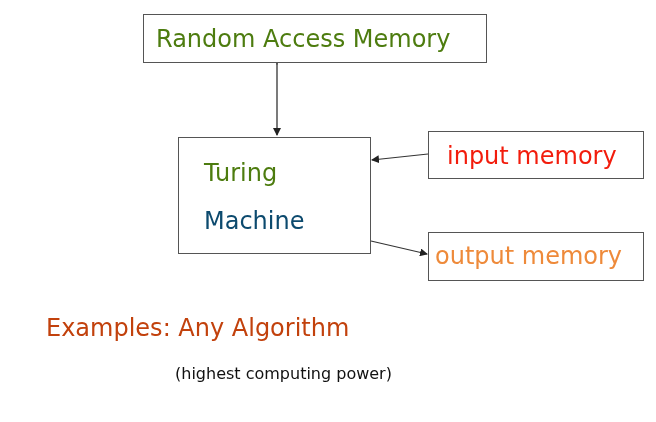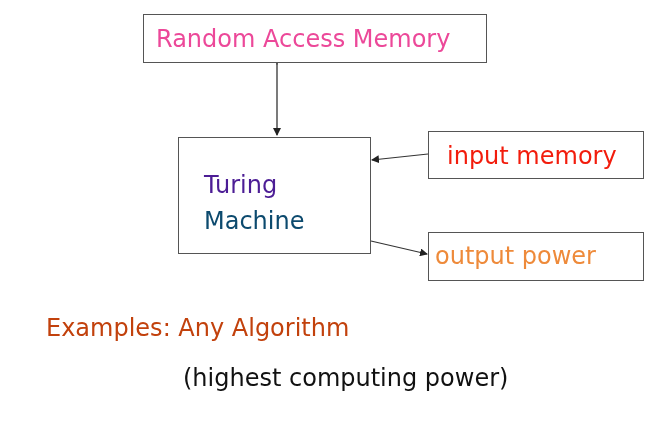--- a/index.html
+++ b/index.html
@@ -3,51 +3,51 @@
   <meta charset="utf-8">
   <style>
     html, body { margin: 0; padding: 0; background: #ffffff; }
     body { width: 656px; height: 422px; position: relative; overflow: hidden;
            font-family: "DejaVu Sans", sans-serif; }
     .box { position: absolute; border: 1.5px solid #555555; box-sizing: border-box; background: #fff; }
     .lbl { position: absolute; white-space: nowrap; }
     #ram-box { left: 143px; top: 14px; width: 344px; height: 49px; }
     #ram-label { left: 156px; top: 25px; font-size: 24px; color: #f21c0c; }
     #tm-box { left: 178px; top: 137px; width: 193px; height: 117px; }
-    #tm-line1 { left: 204px; top: 159px; font-size: 24px; color: #4c1d95; margin-top: 12px; }
+    #tm-line1 { left: 204px; top: 159px; font-size: 24px; color: #4d7c0f; }
     #tm-line2 { left: 204px; top: 207px; font-size: 24px; color: #0c4a6e; }
     #in-box { left: 428px; top: 131px; width: 216px; height: 48px; }
     #in-label { left: 447px; top: 142px; font-size: 24px; color: #f21c0c; }
     #out-box { left: 428px; top: 232px; width: 216px; height: 49px; }
     #out-label { left: 435px; top: 242px; font-size: 24px; color: #ee8a3a; }
     #examples { left: 46px; top: 314px; font-size: 24px; color: #c2410c; }
-    #power { left: 183px; top: 364px; font-size: 24px; color: #111; }
+    #power { left: 175px; top: 364px; font-size: 16px; color: #111; }
     svg#arrows { position: absolute; left: 0; top: 0; }
   </style>
 </head>
 <body>
 
 <svg id="arrows" width="656" height="422">
   <defs>
     <marker id="ah" markerWidth="8" markerHeight="8" refX="7" refY="4" orient="auto" markerUnits="userSpaceOnUse">
       <path d="M0,0 L8,4 L0,8 z" fill="#222"></path>
     </marker>
   </defs>
   <line x1="277" y1="64" x2="277" y2="135" stroke="#333" stroke-width="1.3" marker-start="url(#ah)" marker-end="url(#ah)"></line>
   <line x1="428" y1="154" x2="372" y2="160" stroke="#333" stroke-width="1.1" marker-end="url(#ah)"></line>
   <line x1="371" y1="241" x2="427" y2="254" stroke="#333" stroke-width="1.1" marker-end="url(#ah)"></line>
 </svg>
 
 <div class="box" id="ram-box"></div>
-<div class="lbl" id="ram-label" style="color: #ec4899;">Random Access Memory</div>
+<div class="lbl" id="ram-label" style="color: #4d7c0f;">Random Access Memory</div>
 
 <div class="box" id="tm-box"></div>
 <div class="lbl" id="tm-line1">Turing</div>
 <div class="lbl" id="tm-line2">Machine</div>
 
 <div class="box" id="in-box"></div>
 <div class="lbl" id="in-label" style="color: rgb(242, 28, 12);">input memory</div>
 
 <div class="box" id="out-box"></div>
-<div class="lbl" id="out-label" style="color: rgb(238, 138, 58);">output power</div>
+<div class="lbl" id="out-label" style="color: rgb(238, 138, 58);">output memory</div>
 
 <div class="lbl" id="examples">Examples: Any Algorithm</div>
 <div class="lbl" id="power">(highest computing power)</div>
 
 </body></html>

